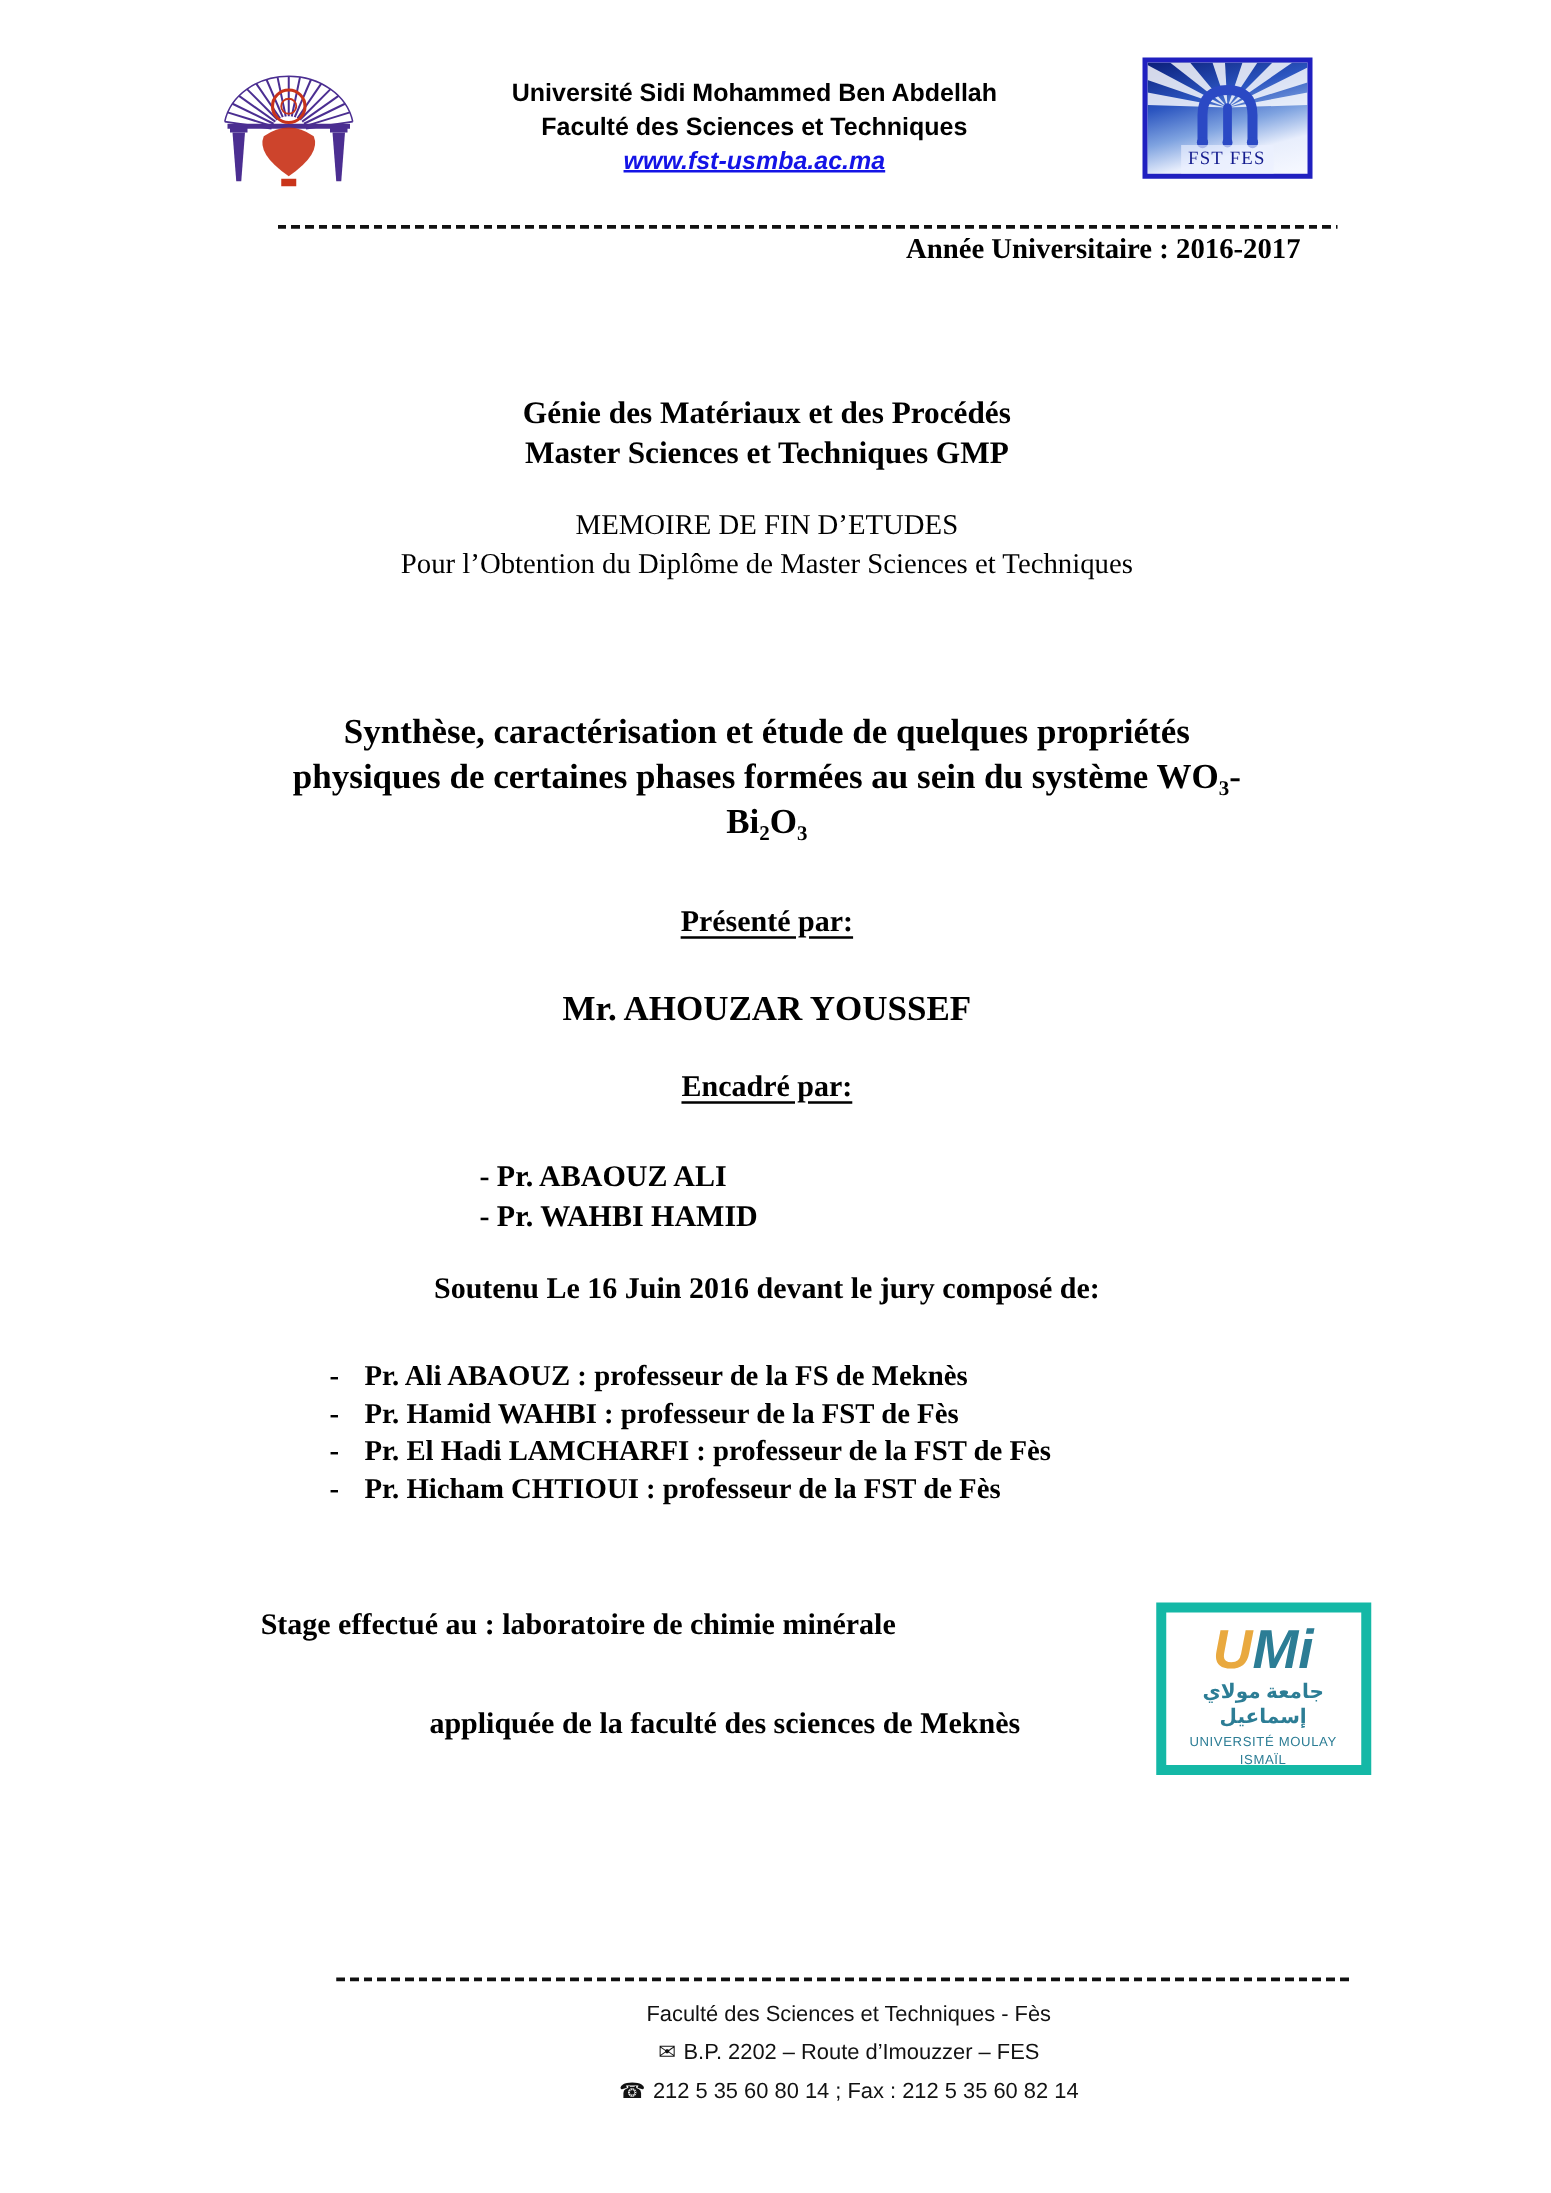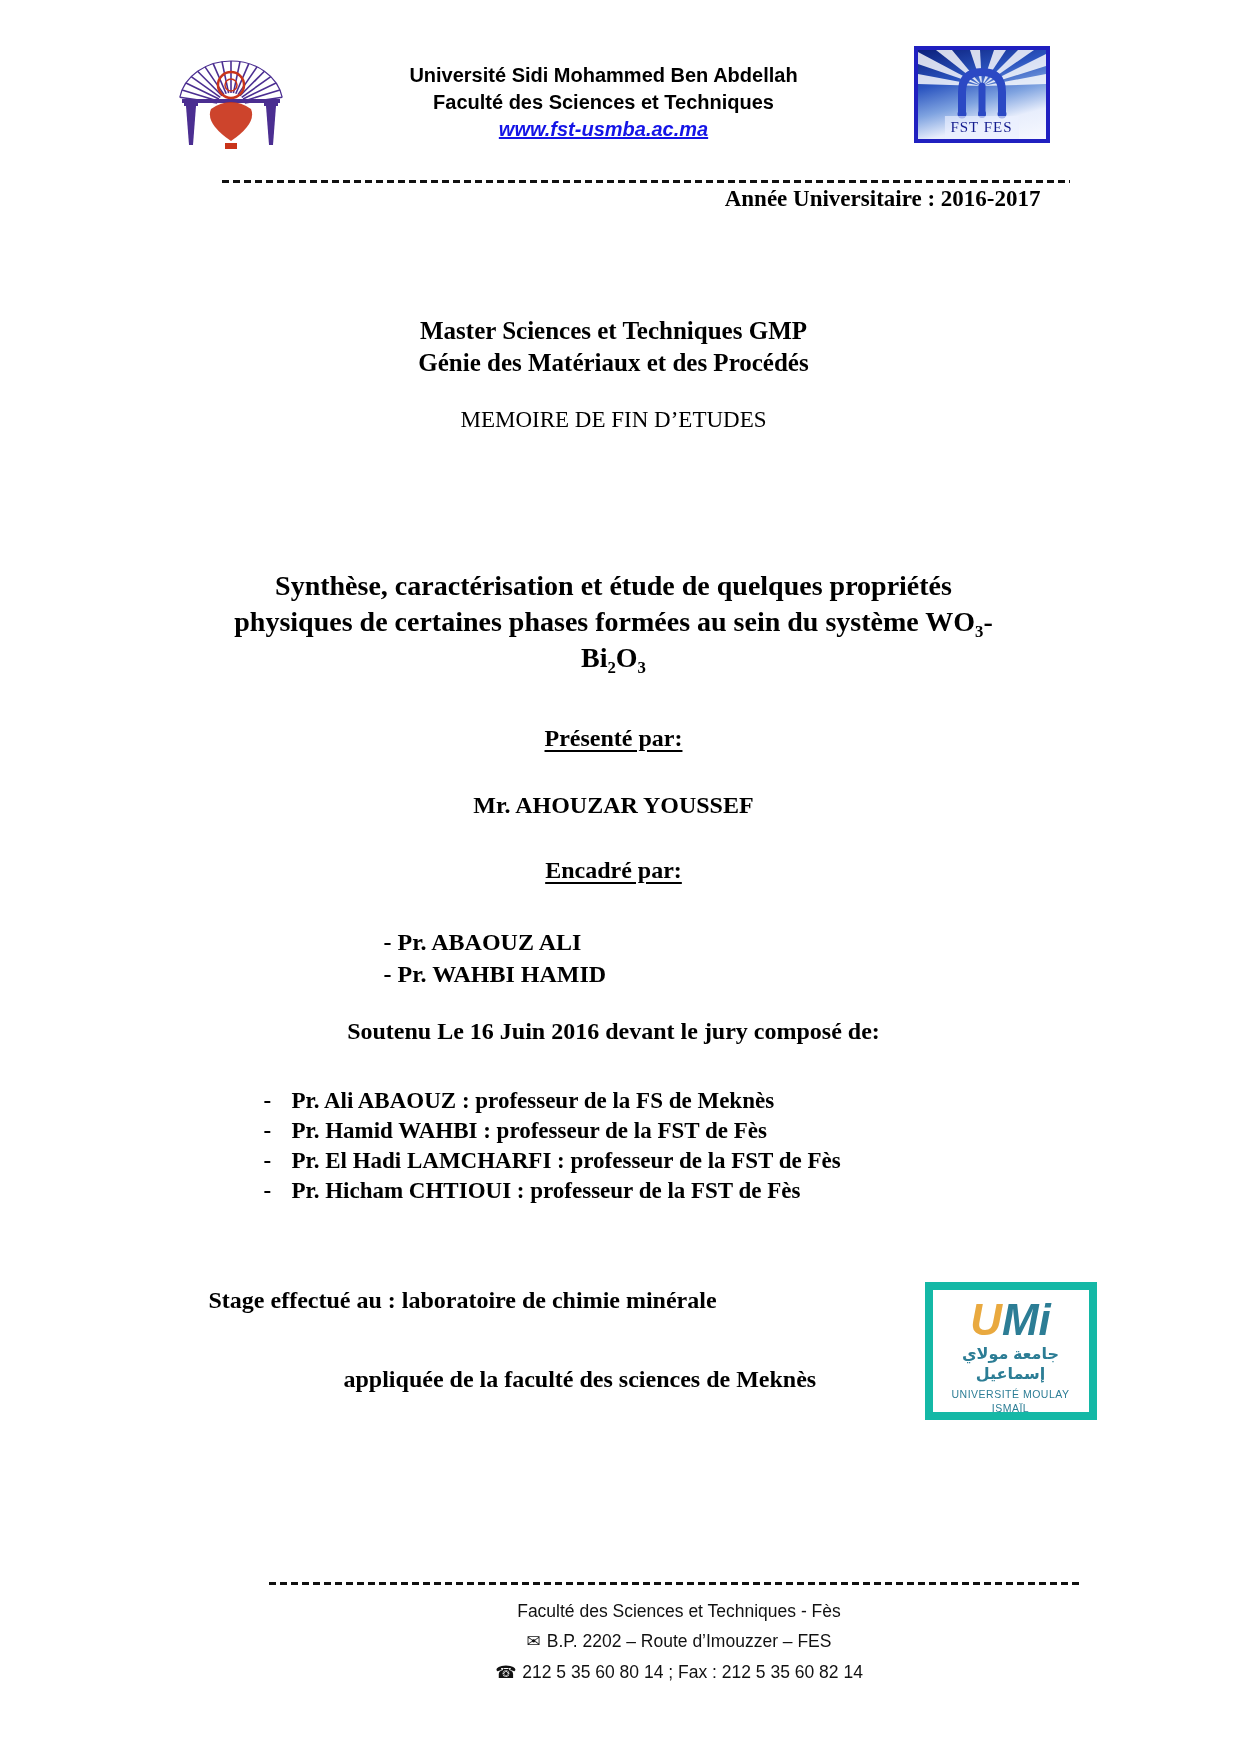--- a/index.html
+++ b/index.html
@@ -56,21 +56,21 @@
     font-size:23px;line-height:31px;}
   .main-title{left:140px;top:568px;width:830px;text-align:center;
     font-size:28px;font-weight:bold;line-height:36px;}
   .heading-underline{
     left:150px;width:810px;text-align:center;
     font-size:24px;font-weight:bold;
     text-decoration:underline;text-decoration-thickness:2px;text-underline-offset:4px;
   }
   .presente-heading{top:725px;}
   .candidate{left:150px;top:792px;width:810px;text-align:center;
-    font-size:24px;font-weight:bold;}
+    font-size:28px;font-weight:bold;}
   .encadre-heading{top:857px;}
   .supervisors{left:325px;top:926px;font-size:24px;font-weight:bold;line-height:32px;}
   .soutenu{left:150px;top:1018px;width:810px;text-align:center;
     font-size:24px;font-weight:bold;}
   .jury{left:205px;top:1086px;font-size:23px;font-weight:bold;line-height:30px;
     list-style:none;margin:0;padding:0;}
   .jury li{display:flex;}
   .jury-dash{width:28px;flex:0 0 28px;}
 
   .stage{left:150px;top:1285px;font-size:24px;font-weight:bold;line-height:31px;}
@@ -168,26 +168,27 @@
         <circle cx="64" cy="64" r="4"></circle>
       </g>
     </svg>
     <div class="fst-caption">FST FES</div>
   </div>
 
   <div class="abs dash-line dash-top"></div>
   <div class="abs annee">Année Universitaire : 2016-2017</div>
 
   <div class="abs program">
+    <div>Génie des Matériaux et des Procédés</div>
     <div>Master Sciences et Techniques GMP</div>
-    <div>Génie des Matériaux et des Procédés</div>
   </div>
 
   <div class="abs memoire">
     <div>MEMOIRE DE FIN D’ETUDES</div>
+    <div>Pour l’Obtention du Diplôme de Master Sciences et Techniques</div>
   </div>
 
   <div class="abs main-title">
     <div>Synthèse, caractérisation et étude de quelques propriétés</div>
     <div>physiques de certaines phases formées au sein du système WO₃-</div>
     <div>Bi₂O₃</div>
   </div>
 
   <div class="abs heading-underline presente-heading">Présenté par:</div>
   <div class="abs candidate">Mr. AHOUZAR YOUSSEF</div>

